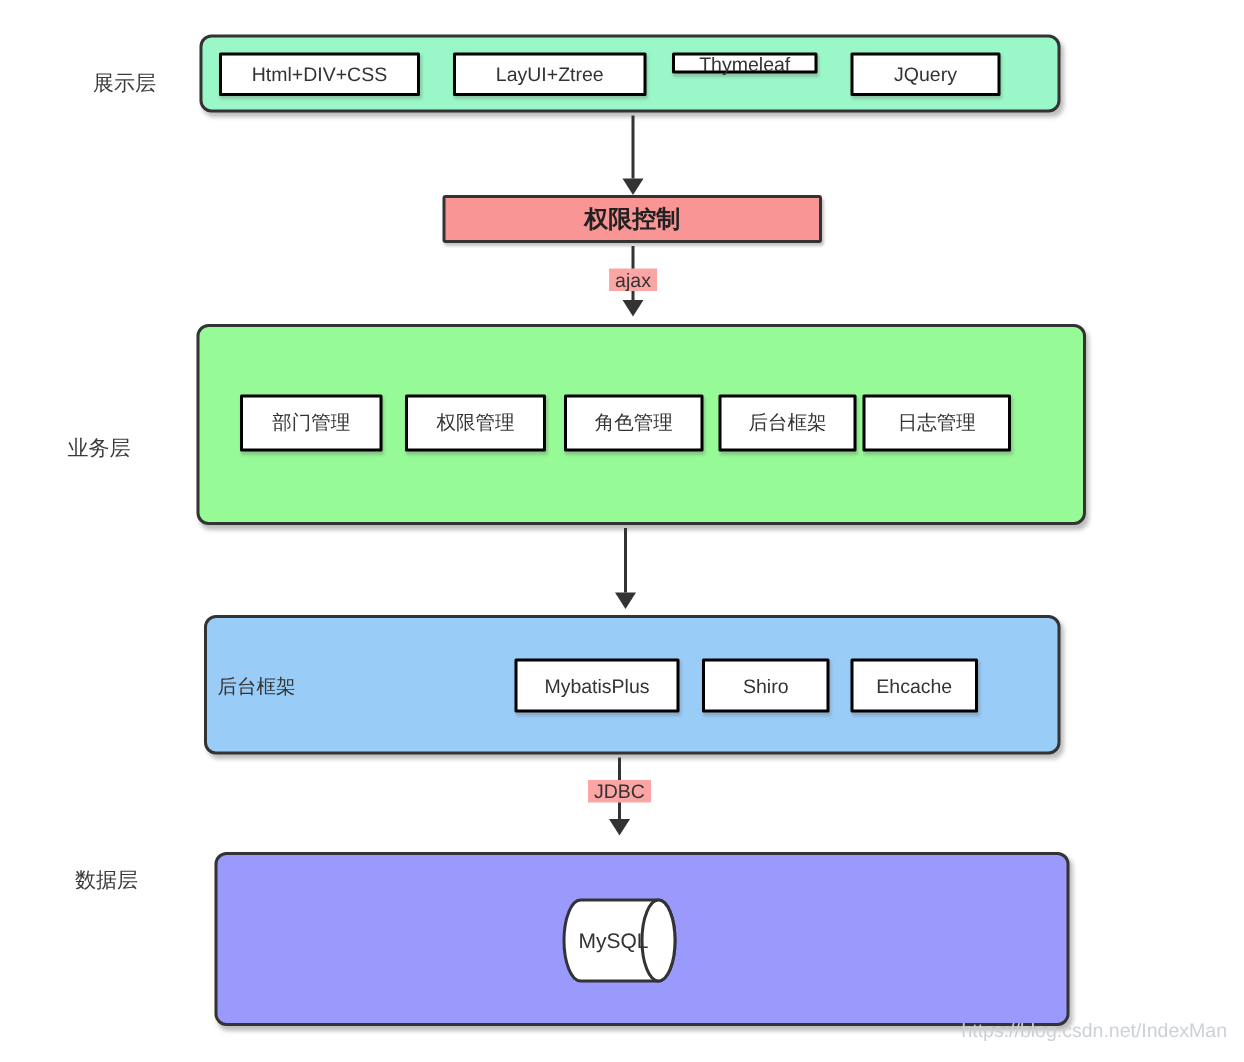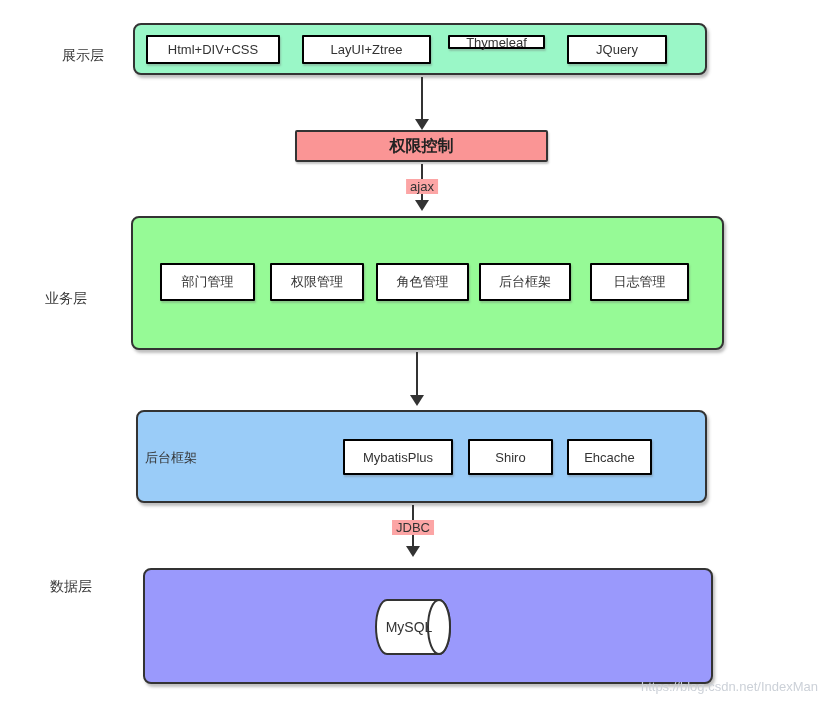--- a/index.html
+++ b/index.html
@@ -69,21 +69,21 @@
   <div class="vline" style="left:421px;top:164px;height:36px;"></div>
   <div class="arrowhead" style="left:415px;top:200px;"></div>
   <div class="edge-label" style="left:422px;top:179px;">ajax</div>
 
   <div class="layer-label" style="left:45px;top:290px;">业务层</div>
   <div class="big-box green" style="left:131px;top:216px;width:593px;height:134px;"></div>
   <div class="node" style="left:160px;top:263px;width:95px;height:38px;">部门管理</div>
   <div class="node" style="left:270px;top:263px;width:94px;height:38px;">权限管理</div>
   <div class="node" style="left:376px;top:263px;width:93px;height:38px;">角色管理</div>
   <div class="node" style="left:479px;top:263px;width:92px;height:38px;">后台框架</div>
-  <div class="node" style="left:590px;top:263px;width:99px;height:38px;">日志管理</div>
+  <div class="node" style="left:575px;top:263px;width:99px;height:38px;">日志管理</div>
 
   <div class="vline" style="left:416px;top:352px;height:43px;"></div>
   <div class="arrowhead" style="left:410px;top:395px;"></div>
 
   <div class="big-box blue" style="left:136px;top:410px;width:571px;height:93px;"></div>
   <div class="inner-layer-label" style="left:145px;top:449px;">后台框架</div>
   <div class="node" style="left:343px;top:439px;width:110px;height:36px;">MybatisPlus</div>
   <div class="node" style="left:468px;top:439px;width:85px;height:36px;">Shiro</div>
   <div class="node" style="left:567px;top:439px;width:85px;height:36px;">Ehcache</div>
 

